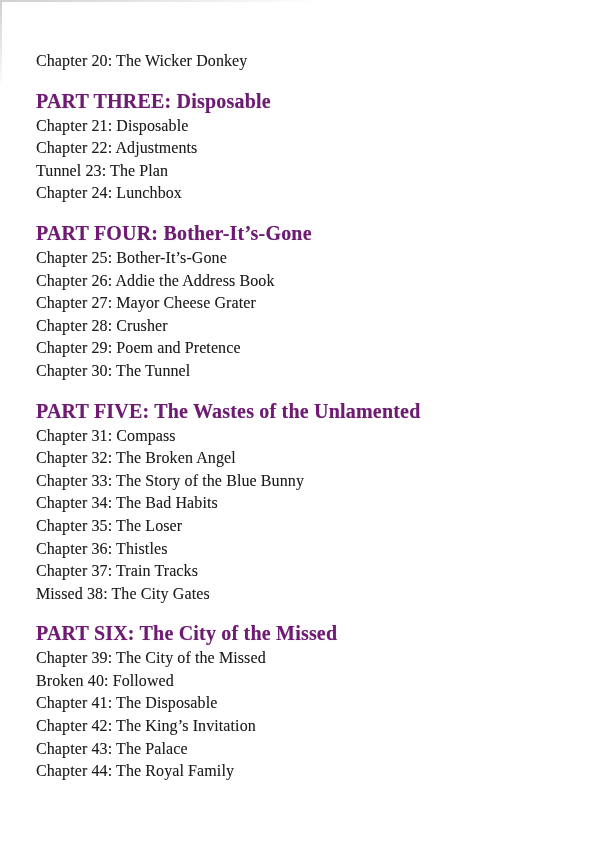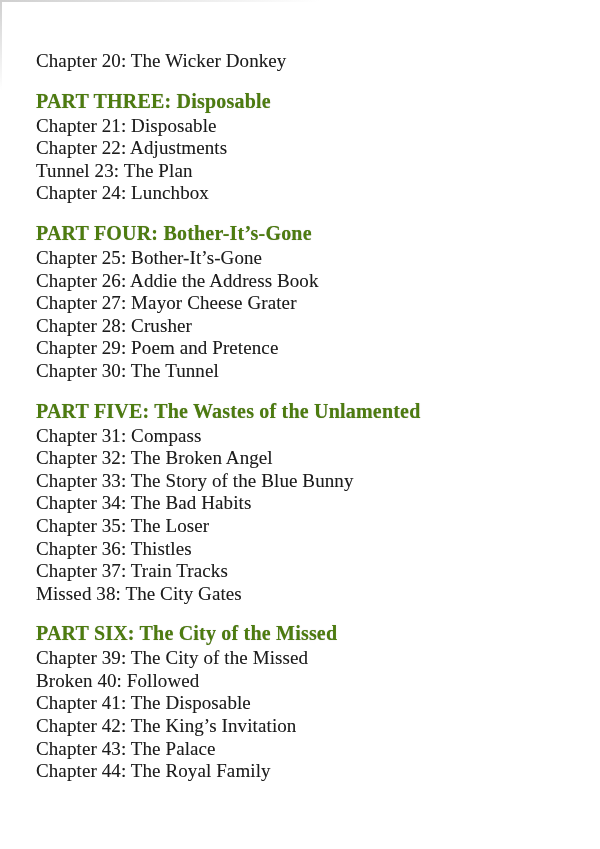--- a/index.html
+++ b/index.html
@@ -31,34 +31,34 @@
   }
   .toc {
     position: absolute;
     top: 0; left: 0;
     width: 600px;
     padding: 50px 30px 0 36px;
     box-sizing: border-box;
   }
   .chapter {
     margin: 0;
-    font-size: 19px;
+    font-size: 16px;
     line-height: 22.6px;
     letter-spacing: 0.1px;
     color: #1c1c1c;
     text-shadow: 0 0 0.6px rgba(30,30,30,0.35);
     white-space: nowrap;
   }
   .part-heading {
     margin: 16px 0 1px 0;
     font-size: 20px;
     font-weight: bold;
     line-height: 25px;
     letter-spacing: 0.2px;
-    color: #4d7c0f;
+    color: #701a75;
     text-shadow: 0 0 0.7px rgba(20,20,20,0.4);
     white-space: nowrap;
   }
   section { margin: 0; padding: 0; }
 </style>
 </head>
 <body>
 
 <div class="page">
   <div class="scan-edge-top"></div>

